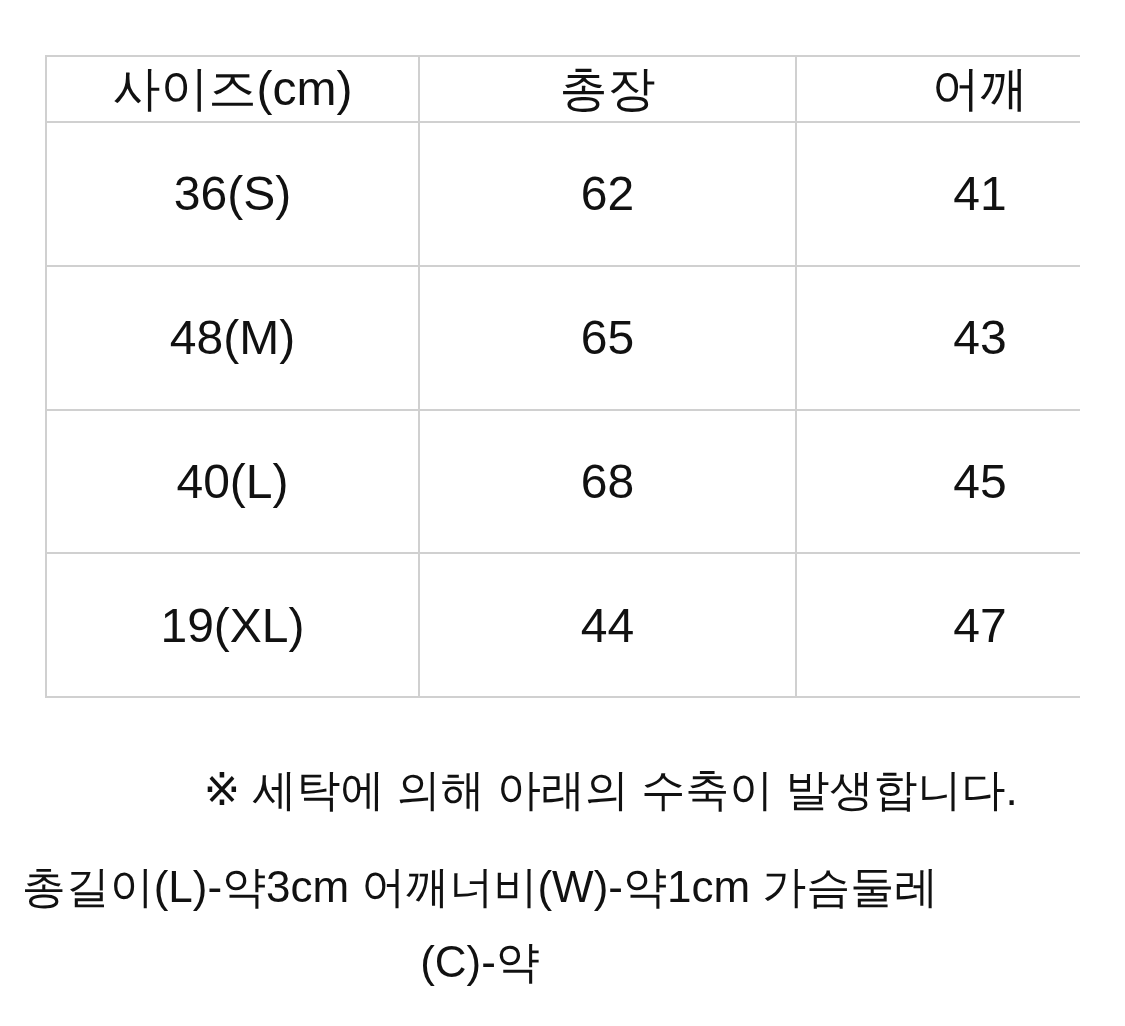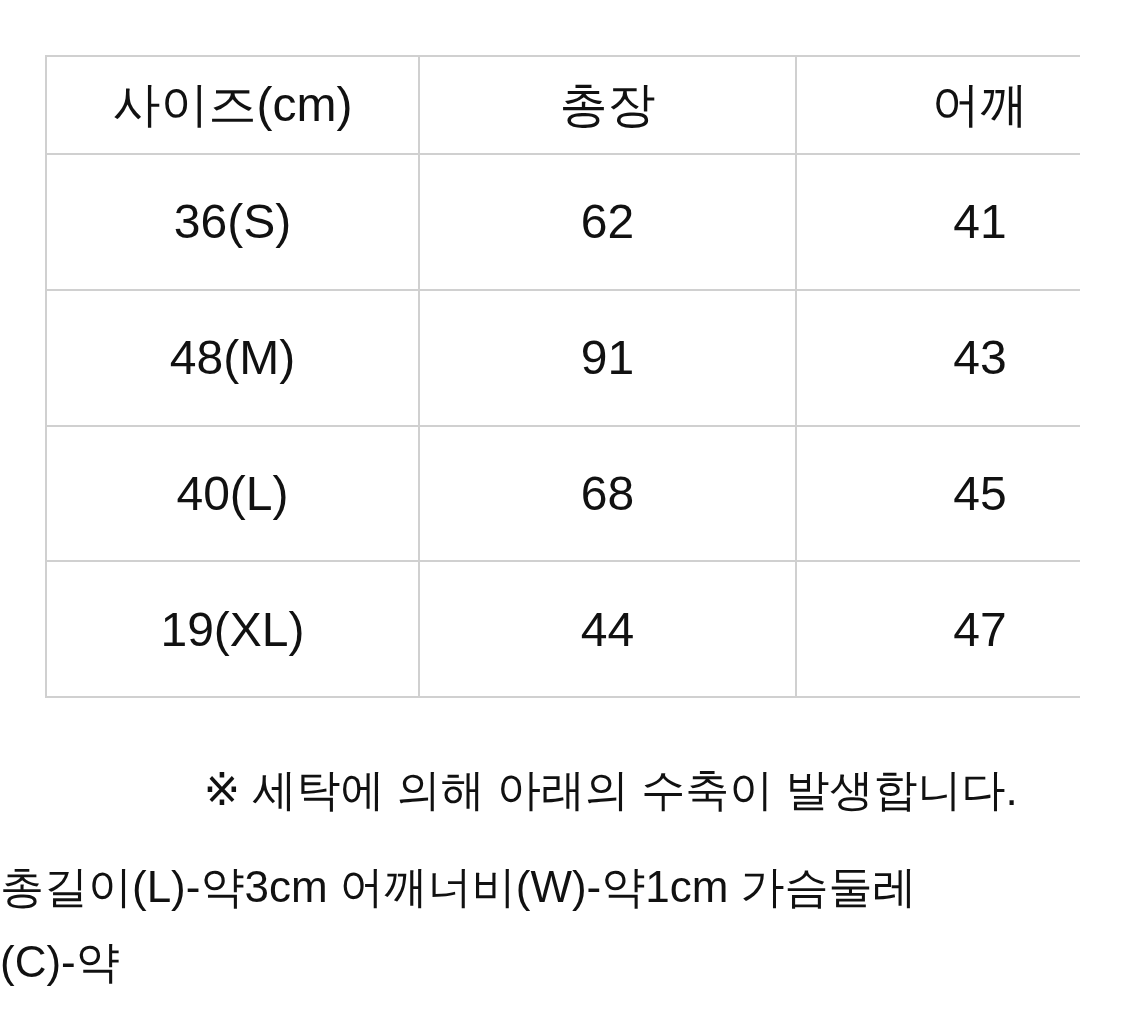--- a/index.html
+++ b/index.html
@@ -27,21 +27,21 @@
   }
   table.size-table {
     border-collapse: collapse;
     table-layout: fixed;
     width: 1118px;
     height: 643px;
   }
   table.size-table th,
   table.size-table td {
     border: 2px solid #d0d0d0;
-    padding: 16px;
+    padding: 0;
     text-align: center;
     vertical-align: middle;
     font-size: 48px;
     font-weight: 400;
     color: #111111;
     background: #ffffff;
     letter-spacing: 0;
   }
   .note1 {
     position: absolute;
@@ -52,20 +52,21 @@
     font-size: 44px;
     line-height: 54px;
     color: #111111;
     margin-left: 48px;
   }
   .note23 {
     position: absolute;
     top: 849px;
     left: 0;
     width: 960px;
+    text-align: center;
     font-size: 44px;
     line-height: 75px;
     color: #111111;
   }
 </style>
 </head>
 <body>
 
 <div id="page">
 
@@ -84,21 +85,21 @@
         </tr>
       </thead>
       <tbody>
         <tr>
           <td>36(S)</td>
           <td>62</td>
           <td>41</td>
         </tr>
         <tr>
           <td>48(M)</td>
-          <td>91</td>
+          <td>65</td>
           <td>43</td>
         </tr>
         <tr>
           <td>40(L)</td>
           <td>68</td>
           <td>45</td>
         </tr>
         <tr>
           <td>19(XL)</td>
           <td>44</td>

